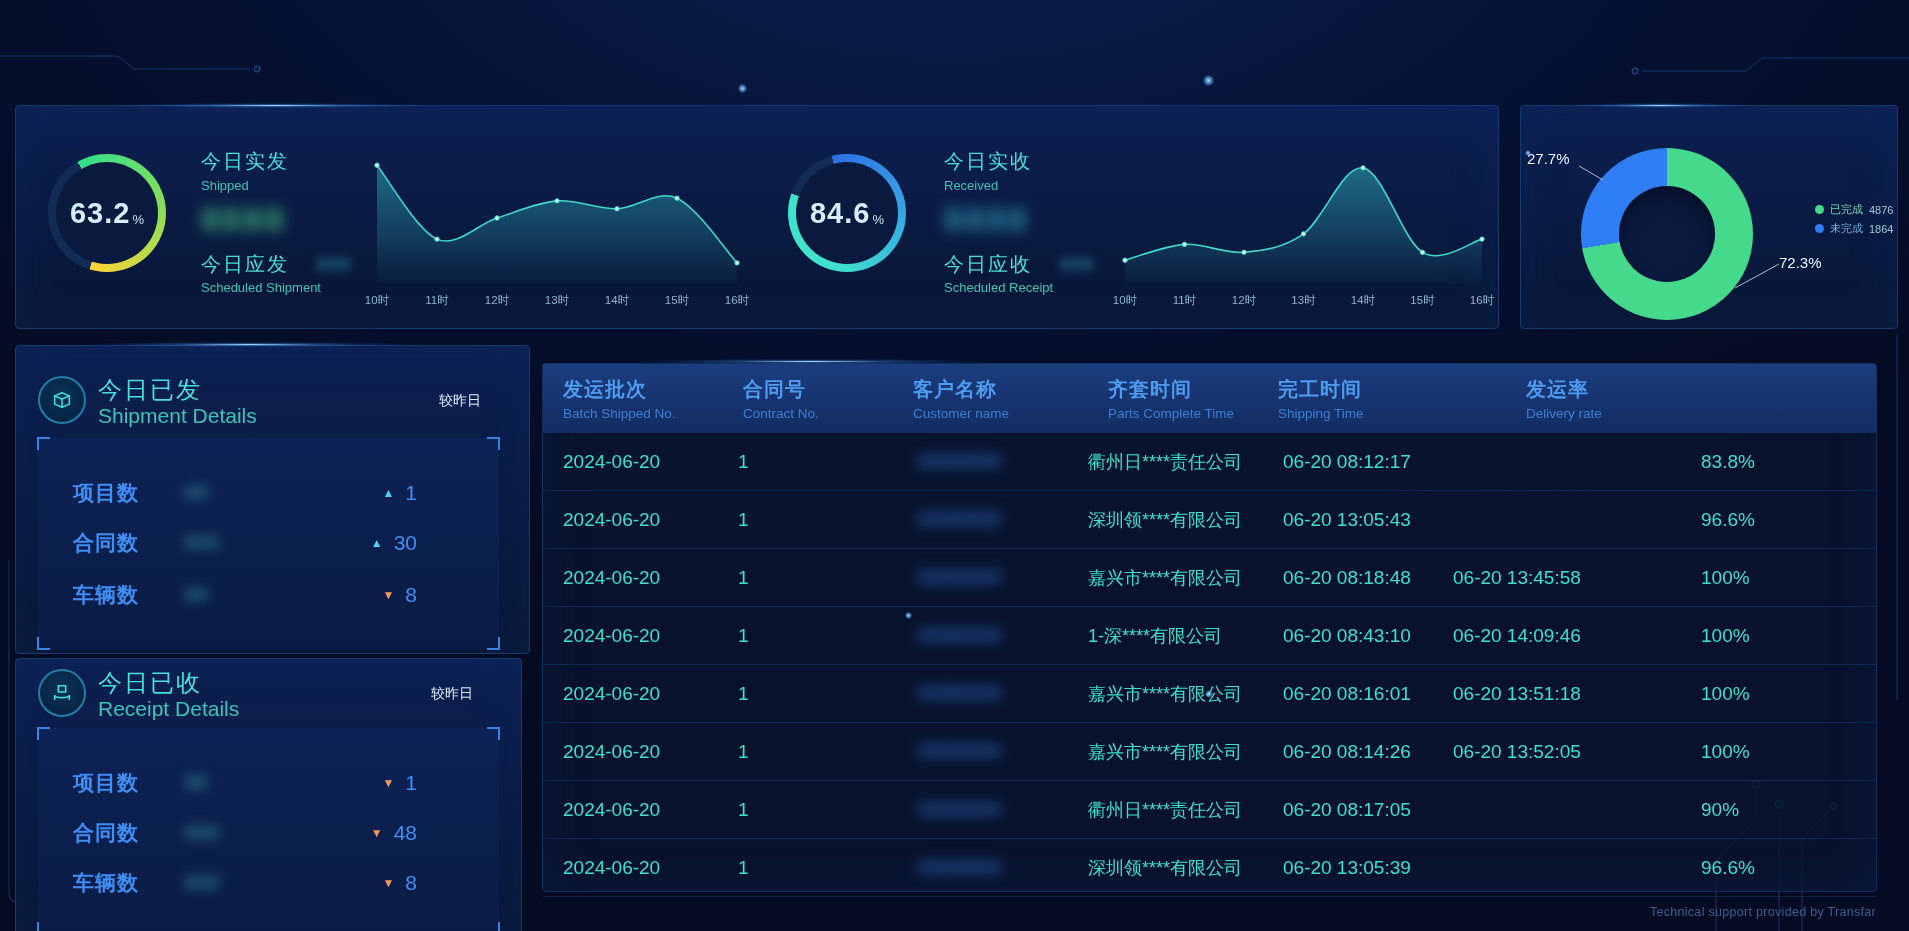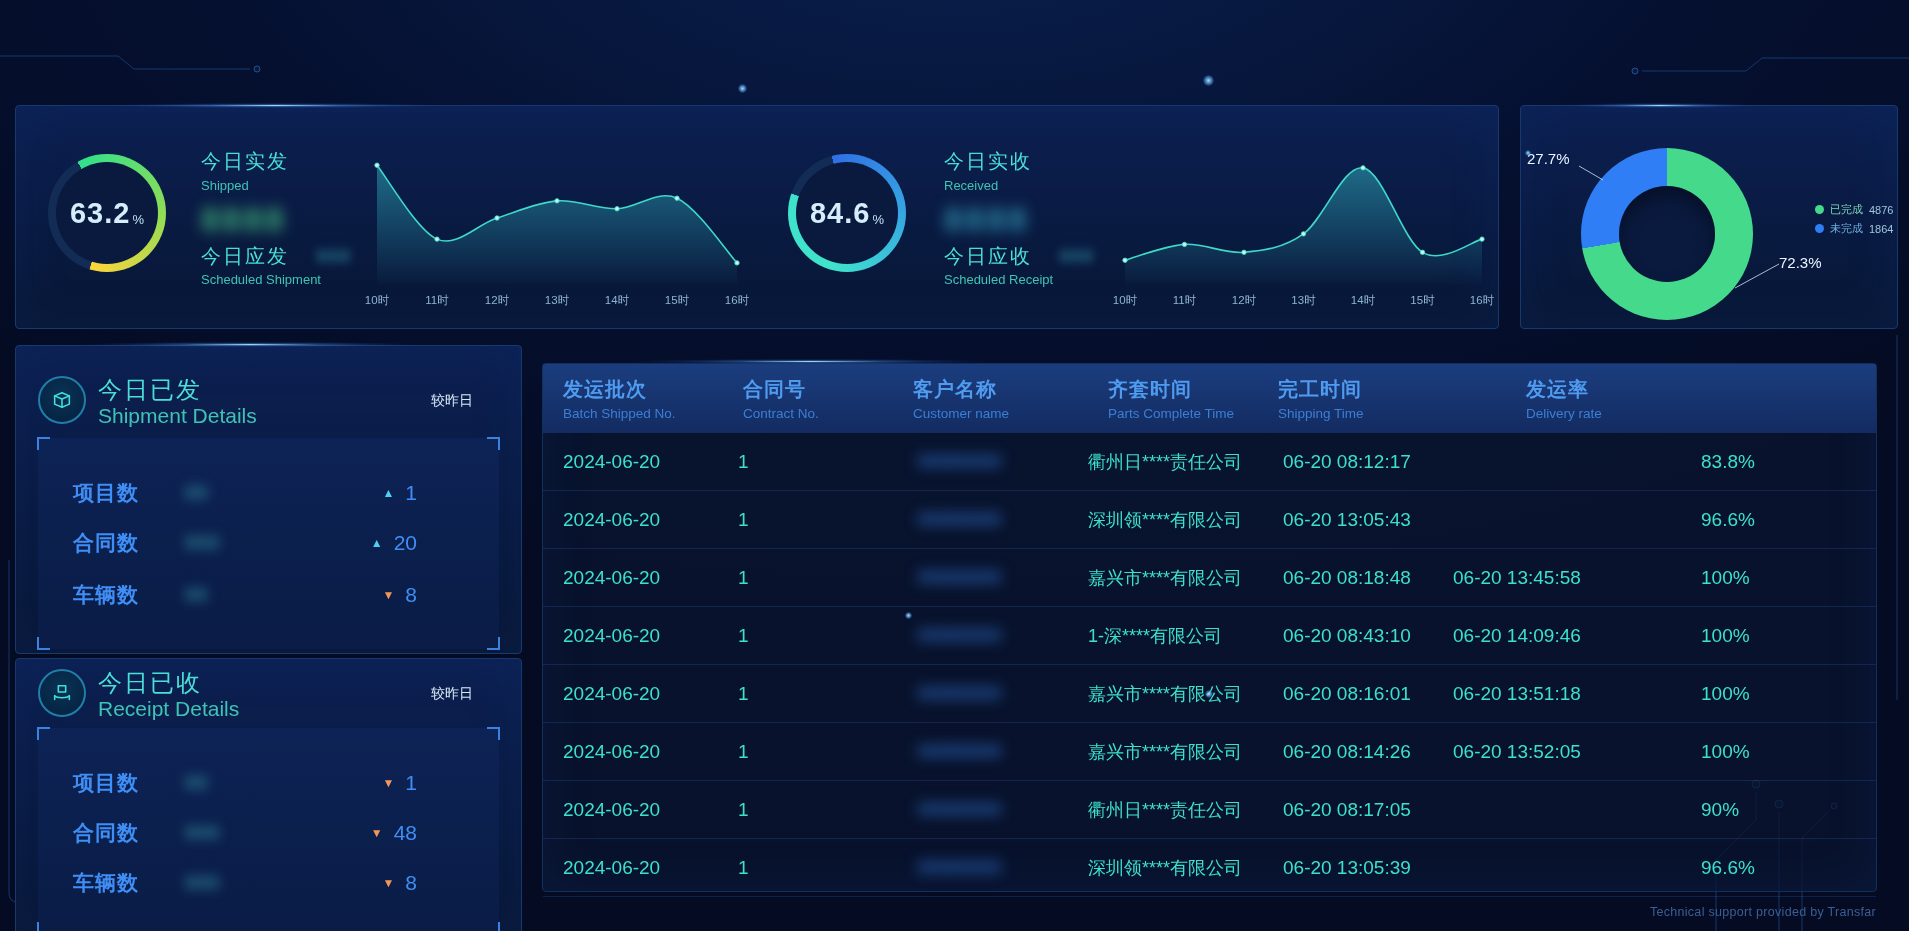--- a/index.html
+++ b/index.html
@@ -15,37 +15,37 @@
     color:#3fe8e2;letter-spacing:3px;text-shadow:0 0 14px rgba(40,220,220,.4);}
   .page-subtitle{position:absolute;width:100%;text-align:center;top:50px;font-size:13.5px;color:#8fb9da;letter-spacing:.4px;}
   .slashes{position:absolute;top:27px;display:flex;gap:9px;}
   .slashes.left{left:408px;} .slashes.right{left:1784px;}
   .slash{width:15px;height:8px;background:#b9cfdd;transform:skewX(-38deg);opacity:.72;border-radius:1px;}
   
   .card{position:absolute;background:linear-gradient(180deg,#0c2052 0%,#091a40 60%,#081736 100%);
     border:1px solid #173a6e;border-radius:4px;box-shadow:inset 0 0 50px rgba(16,56,130,.18);}
   #top-card{left:15px;top:105px;width:1482px;height:222px;}
   #donut-card{left:1520px;top:105px;width:376px;height:222px;}
-  #panel-shipped{left:15px;top:345px;width:505px;height:307px;}
+  #panel-shipped{left:15px;top:345px;width:505px;height:307px;padding-left:8px;}
   #panel-received{left:15px;top:658px;width:505px;height:280px;}
   #table-card{left:542px;top:363px;width:1333px;height:527px;background:rgba(9,21,48,.74);border:1px solid #12305e;}
   
   .gauge{position:absolute;width:118px;height:118px;border-radius:50%;top:48px;}
   #gauge-shipped{left:32px;} #gauge-received{left:772px;}
   .gauge .hole{position:absolute;inset:8px;border-radius:50%;background:#0a1a3e;
     display:flex;align-items:center;justify-content:center;}
   .gval{font-size:29px;font-weight:bold;color:#d4eefb;letter-spacing:1px;}
   .gunit{font-size:13px;color:#bfe2f2;margin-left:2px;margin-top:12px;}
   .kpi{position:absolute;top:42px;width:230px;}
   #kpi-shipped{left:185px;} #kpi-received{left:928px;}
   .kpi-title{font-size:20px;color:#49dfd6;letter-spacing:2px;}
   .kpi-sub{font-size:13px;color:#3fc3b5;margin-top:3px;}
   .masked-big{display:inline-block;margin-top:8px;font-size:33px;font-weight:bold;letter-spacing:3px;filter:blur(7px);}
   .masked-big.c-green{color:#3fae78;} .masked-big.c-teal{color:#2e8fae;}
-  .sched{margin-top:4px;display:flex;align-items:center;gap:28px;}
+  .sched{margin-top:12px;display:flex;align-items:center;gap:28px;}
   .sched-label{font-size:20px;color:#49dfd6;letter-spacing:2px;}
   .masked-small{font-size:17px;font-weight:bold;color:#2b7f95;filter:blur(5px);letter-spacing:2px;}
   .sched-sub{font-size:13px;color:#3fc3b5;margin-top:2px;}
   .trend{position:absolute;top:40px;}
   #chart1{left:345px;} #chart2{left:1093px;}
   
   .donut{position:absolute;left:60px;top:42px;width:172px;height:172px;border-radius:50%;}
   .donut .hole{position:absolute;inset:38px;border-radius:50%;background:#0a1a3e;
     box-shadow:inset 0 10px 16px rgba(3,10,28,.6);}
   .pct{position:absolute;color:#eaf6ff;font-size:15px;}
@@ -257,21 +257,21 @@
         <span class="prow-delta">
             <span class="arrow up"></span>
         <span class="delta-num">1</span>
           </span>
       </div>
       <div class="prow" style="top:90px">
         <span class="prow-label">合同数</span>
         <span class="prow-masked">888</span>
         <span class="prow-delta">
             <span class="arrow up"></span>
-        <span class="delta-num">20</span>
+        <span class="delta-num">30</span>
           </span>
       </div>
       <div class="prow" style="top:142px">
         <span class="prow-label">车辆数</span>
         <span class="prow-masked">88</span>
         <span class="prow-delta">
             <span class="arrow down"></span>
         <span class="delta-num">8</span>
           </span>
       </div>

